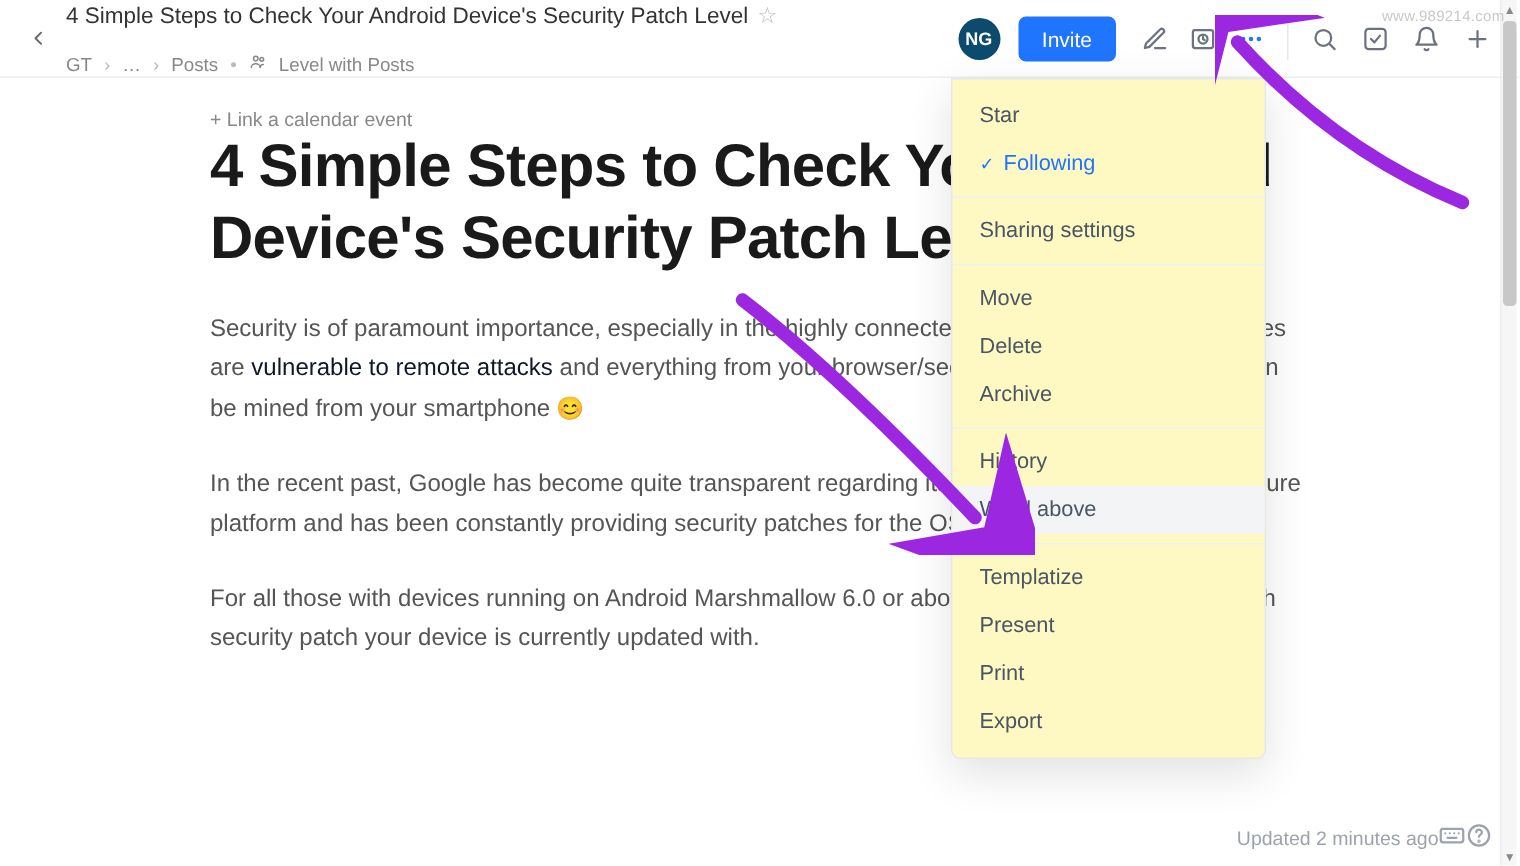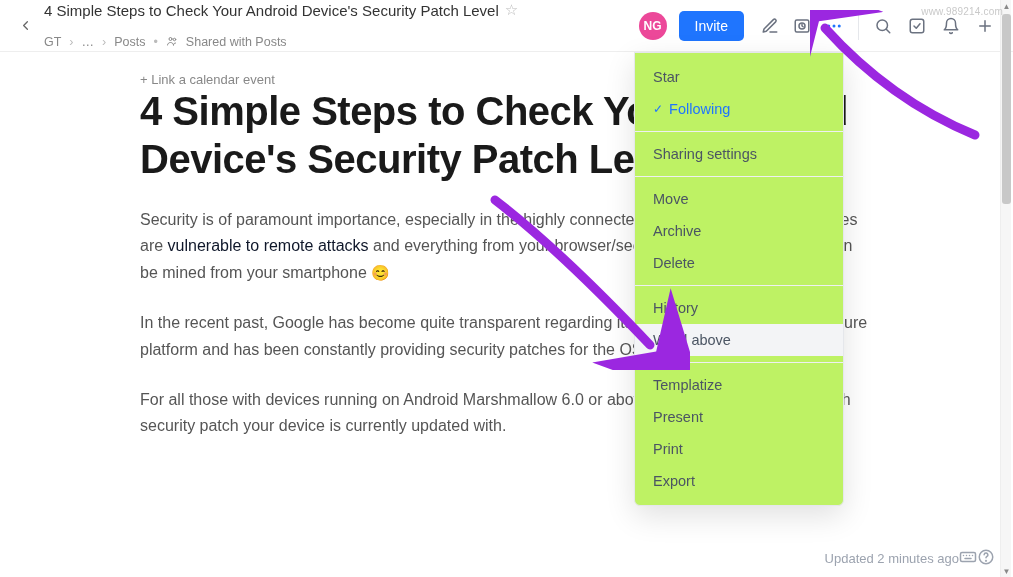--- a/index.html
+++ b/index.html
@@ -25,30 +25,30 @@
     width: 26px; height: 26px;
     display: flex; align-items: center; justify-content: center;
     color: #666; cursor: pointer;
     margin-right: 6px;
   }
   .title-area { flex: 0 0 auto; display: flex; flex-direction: column; }
   .doc-title-row { display: flex; align-items: center; gap: 6px; }
   .doc-title { font-size: 15px; color: #333; font-weight: 500; }
   .star-outline { color: #bbb; font-size: 15px; }
   .breadcrumb {
-    display: flex; gap: 8px;
+    display: flex; align-items: center; gap: 8px;
     font-size: 12.5px; color: #888; margin-top: 16px;
   }
   .breadcrumb a { color: #888; text-decoration: none; }
   .breadcrumb .sep { color: #bbb; }
   .breadcrumb .people-icon { font-size: 12px; color: #888; }
   .spacer { flex: 1; }
   .avatar {
     width: 28px; height: 28px; border-radius: 50%;
-    background: #ec4899; color: #fff;
+    background: #0c4a6e; color: #fff;
     display: flex; align-items: center; justify-content: center;
     font-size: 12px; font-weight: 600;
     margin-right: 12px;
   }
   .invite-btn {
     background: #1f75fe; color: #fff; border: none;
     padding: 7px 16px; border-radius: 5px;
     font-size: 14px; font-weight: 500; cursor: pointer;
     margin-right: 10px;
     text-align: right;
@@ -85,21 +85,21 @@
     font-size: 16px; color: #555; line-height: 1.65;
     margin-bottom: 24px;
   }
   .body-text a { color: #0f172a; text-decoration: none; margin-top: 16px; }
   .emoji { font-size: 15px; }
 
   .dropdown {
     position: absolute;
     top: 52px; left: 634px;
     width: 210px;
-    background: #bef264;
+    background: #fef9c3;
     border: 1px solid #e5e7eb;
     border-radius: 0 0 6px 6px;
     box-shadow: 0 10px 30px rgba(0,0,0,0.12);
     padding: 8px 0;
     z-index: 50;
   }
   .dropdown-item {
     padding: 8px 18px;
     font-size: 14.5px; color: #4b5563;
     cursor: pointer;
@@ -184,21 +184,21 @@
       <a>Posts</a>
       <span class="sep">•</span>
       <span class="people-icon">
         <svg class="icon icon-sm" viewBox="0 0 24 24" style="width:12px;height:12px">
             <circle cx="9" cy="8" r="3"></circle>
             <path d="M3 20c0-3 3-5 6-5s6 2 6 5"></path>
             <circle cx="17" cy="9" r="2.5"></circle>
             <path d="M15 20c0-2 1.5-4 4-4"></path>
           </svg>
       </span>
-      <span>Shared with Posts</span>
+      <span>Level with Posts</span>
     </div>
   </div>
 
   <div class="spacer"></div>
 
   <div class="avatar">NG</div>
   <button class="invite-btn">Invite</button>
 
   <div class="icon-btn">
     <svg class="icon" viewBox="0 0 24 24">
@@ -266,22 +266,22 @@
 <div class="dropdown">
   <div class="dropdown-item">Star</div>
   <div class="dropdown-item following">
     <span class="check">✓</span>
     <span>Following</span>
   </div>
   <div class="dropdown-sep"></div>
   <div class="dropdown-item">Sharing settings</div>
   <div class="dropdown-sep"></div>
   <div class="dropdown-item">Move</div>
+  <div class="dropdown-item">Delete</div>
   <div class="dropdown-item">Archive</div>
-  <div class="dropdown-item">Delete</div>
   <div class="dropdown-sep"></div>
   <div class="dropdown-item">History</div>
   <div class="dropdown-item hover">Word above</div>
   <div class="dropdown-sep"></div>
   <div class="dropdown-item">Templatize</div>
   <div class="dropdown-item">Present</div>
   <div class="dropdown-item">Print</div>
   <div class="dropdown-item">Export</div>
 </div>
 

